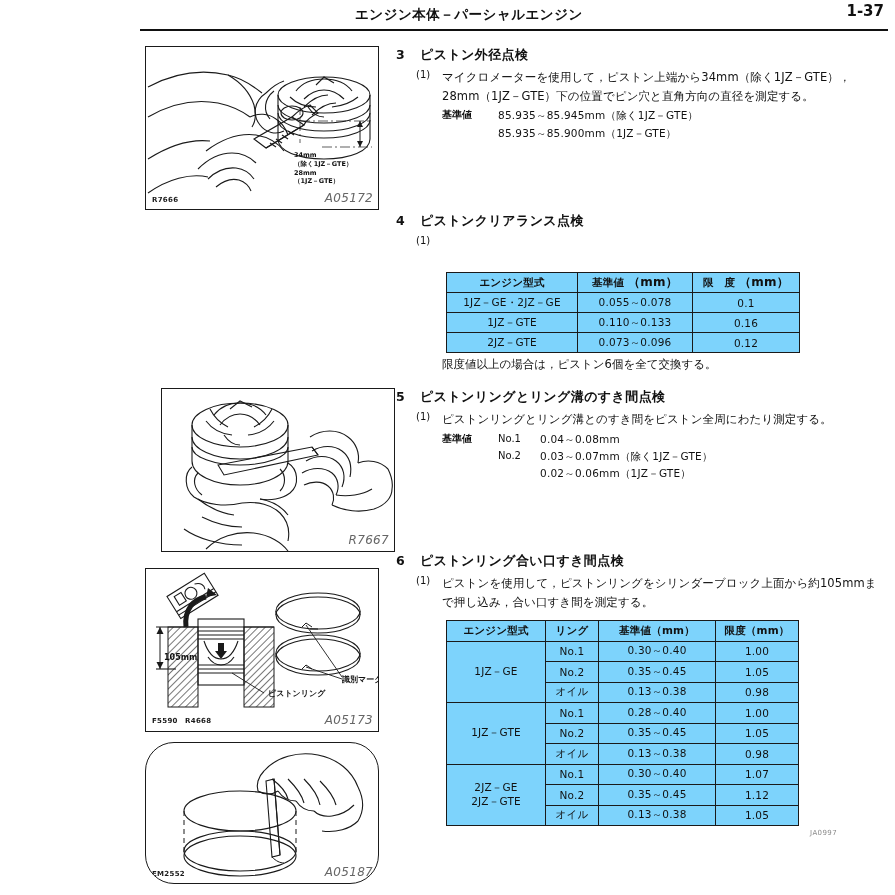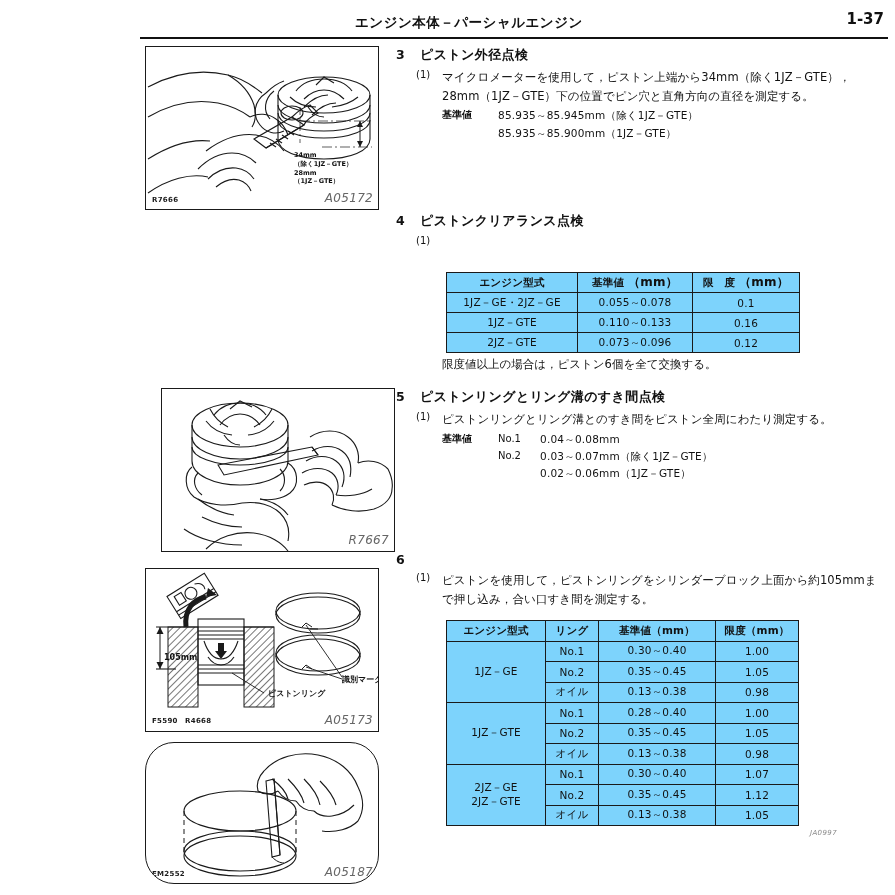--- a/index.html
+++ b/index.html
@@ -19,21 +19,21 @@
     position: absolute;
     inset: 0;
     width: 895px;
     height: 895px;
   }
 
   
   .header {
     position: absolute;
     left: 140px;
-    top: 12px;
+    top: 4px;
     width: 748px;
     height: 30px;
   }
   .header-title {
     position: absolute;
     left: 215px;
     top: 2px;
     font-size: 13.5px;
     font-weight: bold;
     letter-spacing: 0.5px;
@@ -205,21 +205,20 @@
   #table-ringgap .k0 { width: 92px; }
   #table-ringgap .k1 { width: 46px; }
   #table-ringgap .k2 { width: 110px; }
   #table-ringgap .k3 { width: 76px; }
 
   .foot-code {
     position: absolute;
     right: 58px;
     bottom: 58px;
     font-size: 7px;
-    font-style: italic;
     color: #8a8a8a;
     letter-spacing: 0.4px;
   }
 
   svg { display: block; }
 </style>
 </head>
 <body>
 
 <div class="page">
@@ -500,20 +499,21 @@
     <div class="fig-label" style="left:18px; top:84px; font-size:8px;">105mm</div>
     <div class="fig-label" style="left:122px; top:120px; font-size:8px;">ピストンリング</div>
     <div class="fig-label" style="left:196px; top:106px; font-size:8px;">識別マーク</div>
     <div class="panel-code" style="left:6px; bottom:5px;">F5590　R4668</div>
     <div class="panel-code br" style="right:5px; bottom:4px;">A05173</div>
   </div>
 
   <div class="sec" style="top:552px;">
     <div class="sec-head">
       <span class="sec-num">6</span>
+      <span class="sec-title">ピストンリング合い口すき間点検</span>
     </div>
     <div class="step">
       <span class="step-num">(1)</span>
       <span class="step-body">ピストンを使用して，ピストンリングをシリンダーブロック上面から約105mmまで押し込み，合い口すき間を測定する。</span>
     </div>
   </div>
 
   <table class="spec-table" id="table-ringgap">
     <thead>
       <tr>

